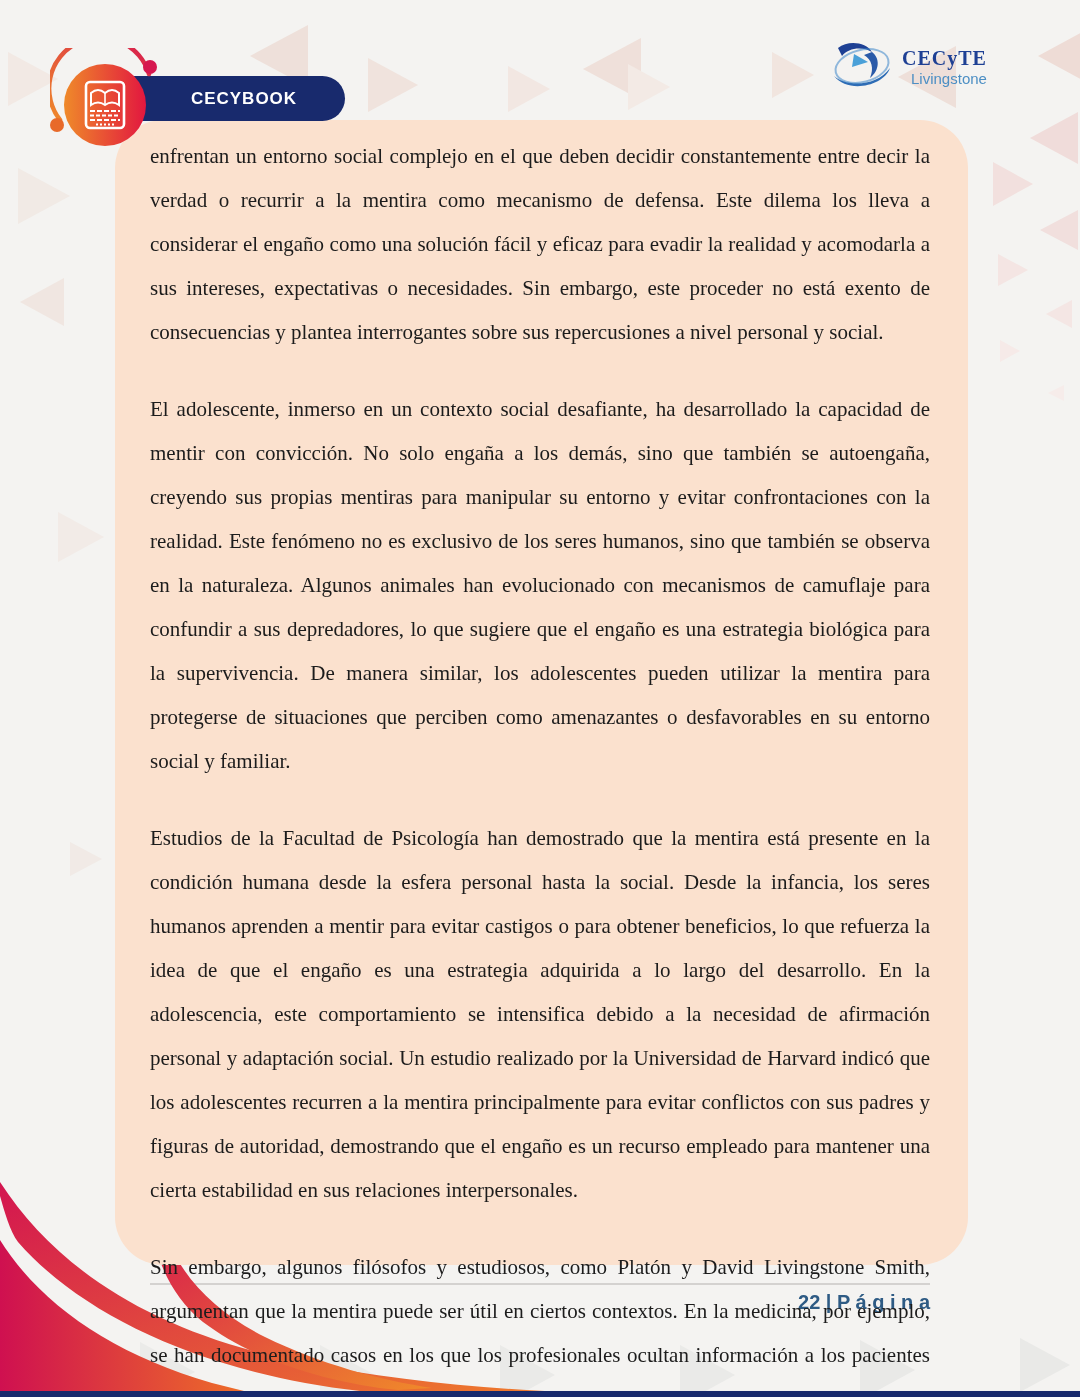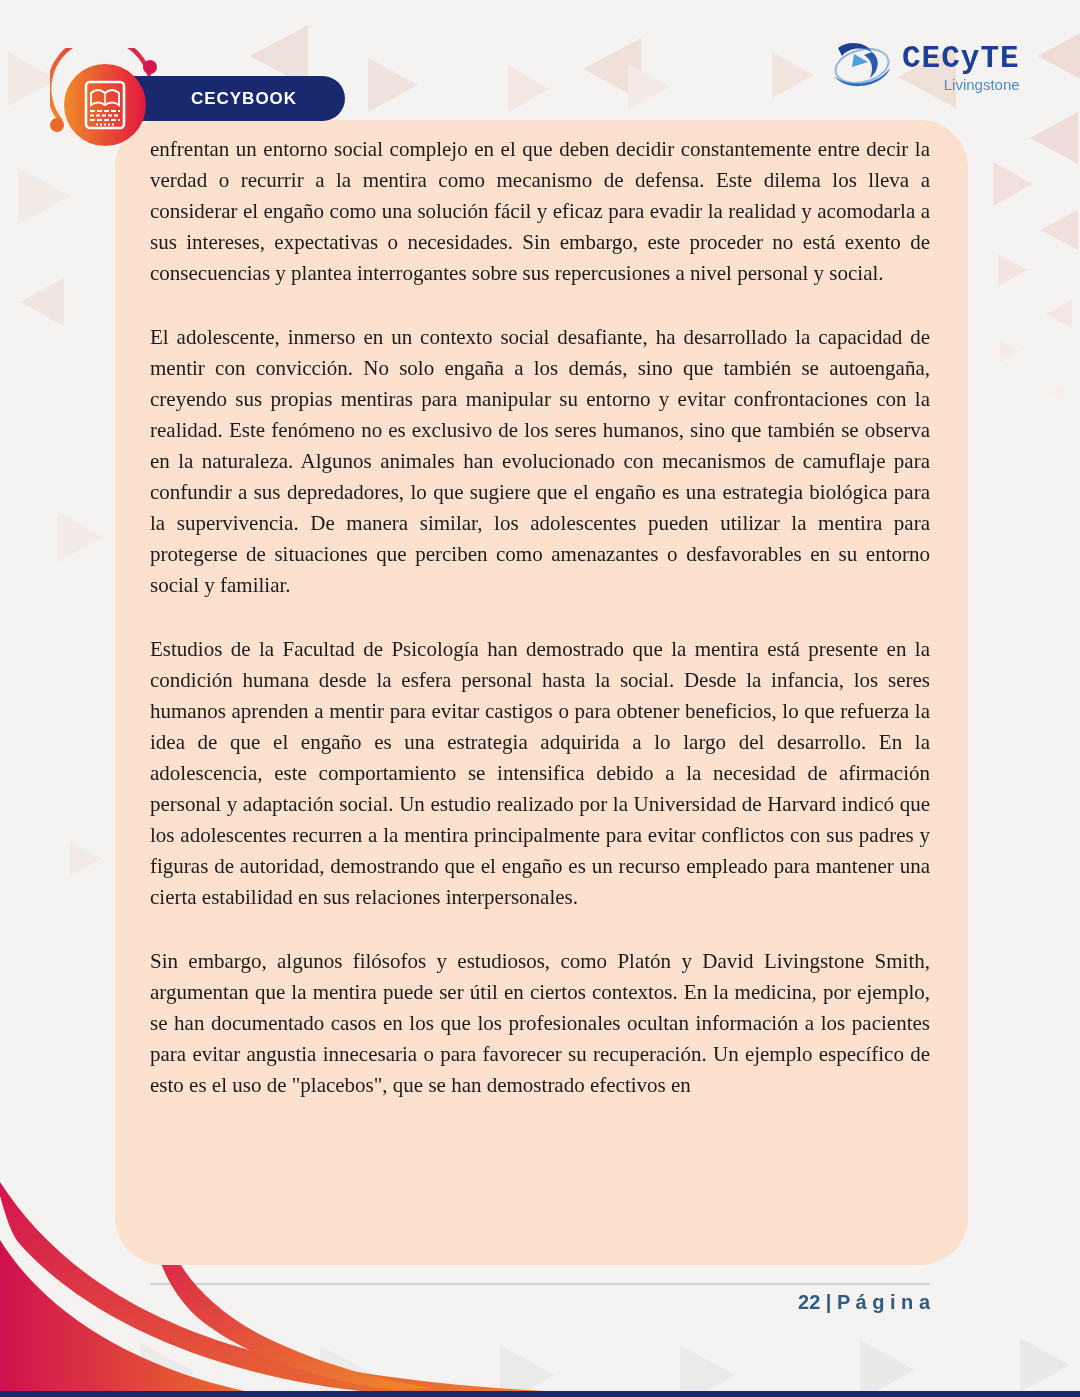--- a/index.html
+++ b/index.html
@@ -17,21 +17,21 @@
   .panel{
     position:absolute;left:115px;top:120px;width:853px;height:1145px;
     background:#fbe1ce;border-radius:48px;
     box-sizing:border-box;
     padding:14px 38px 0 35px;
     z-index:3;
   }
   .panel p{
     margin:0 0 33px 0;
     font-family:"Liberation Serif","DejaVu Serif",serif;
-    font-size:21px;line-height:31px;
+    font-size:21px;line-height:44px;
     color:#1c1c1c;text-align:justify;
   }
 
   
   .brand-pill{
     position:absolute;left:95px;top:76px;width:250px;height:45px;
     background:#182a6d;border-radius:24px;z-index:4;
     display:flex;align-items:center;justify-content:center;
     padding-left:48px;box-sizing:border-box;
   }
@@ -39,22 +39,22 @@
     color:#ffffff;font-weight:bold;font-size:17px;letter-spacing:1px;
     font-family:"Liberation Sans",sans-serif;
   }
   .brand-logo{position:absolute;left:50px;top:48px;width:110px;height:112px;z-index:5;}
 
   
   .inst{position:absolute;right:48px;top:36px;width:200px;height:62px;z-index:4;display:flex;align-items:center;}
   .inst-icon{width:64px;height:54px;flex:0 0 auto;}
   .inst-words{margin-left:6px;line-height:1;}
   .inst-name{
-    font-weight:bold;font-size:31px;color:#1e4094;letter-spacing:1px;
-    font-family:Liberation Mono, monospace;
+    font-weight:bold;font-size:20px;color:#1e4094;letter-spacing:1px;
+    font-family:Liberation Serif, serif;
   }
   .inst-loc{
     font-size:15px;color:#4d8fc4;text-align:right;margin-top:3px;
     font-family:"Liberation Sans",sans-serif;
   }
 
   
   .footer-rule{
     position:absolute;left:150px;top:1283px;width:780px;height:0;
     border-top:2px solid #d4d2d0;z-index:2;

